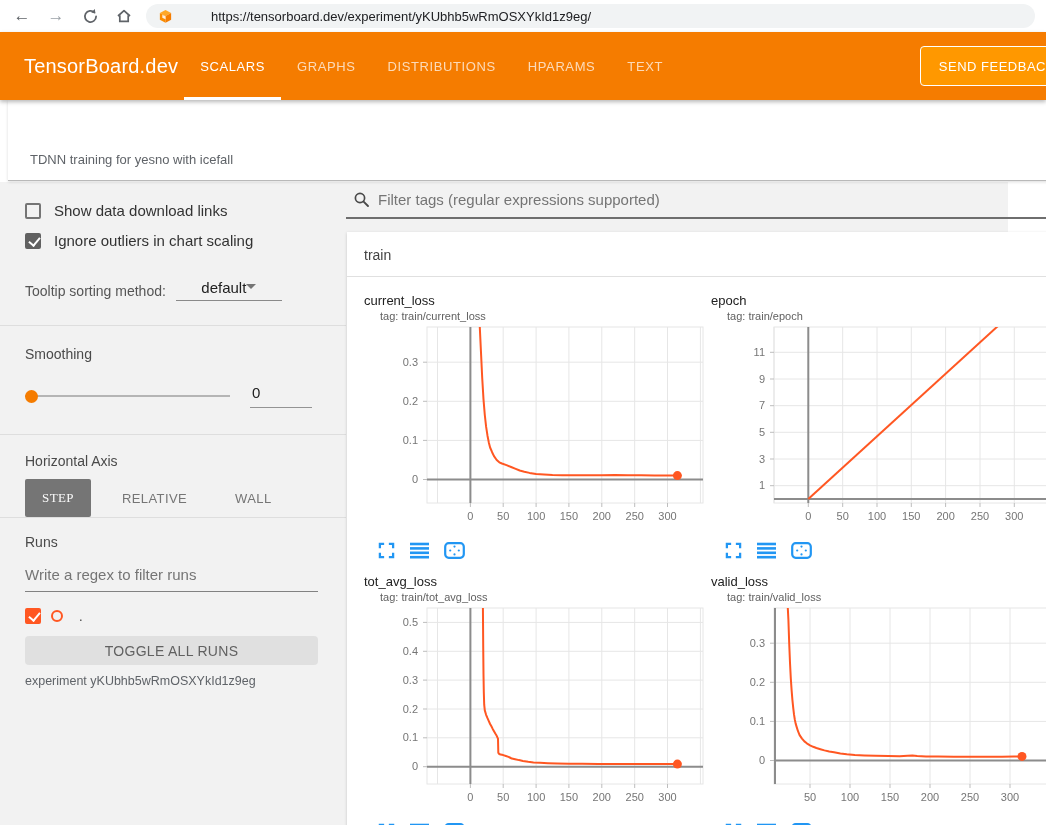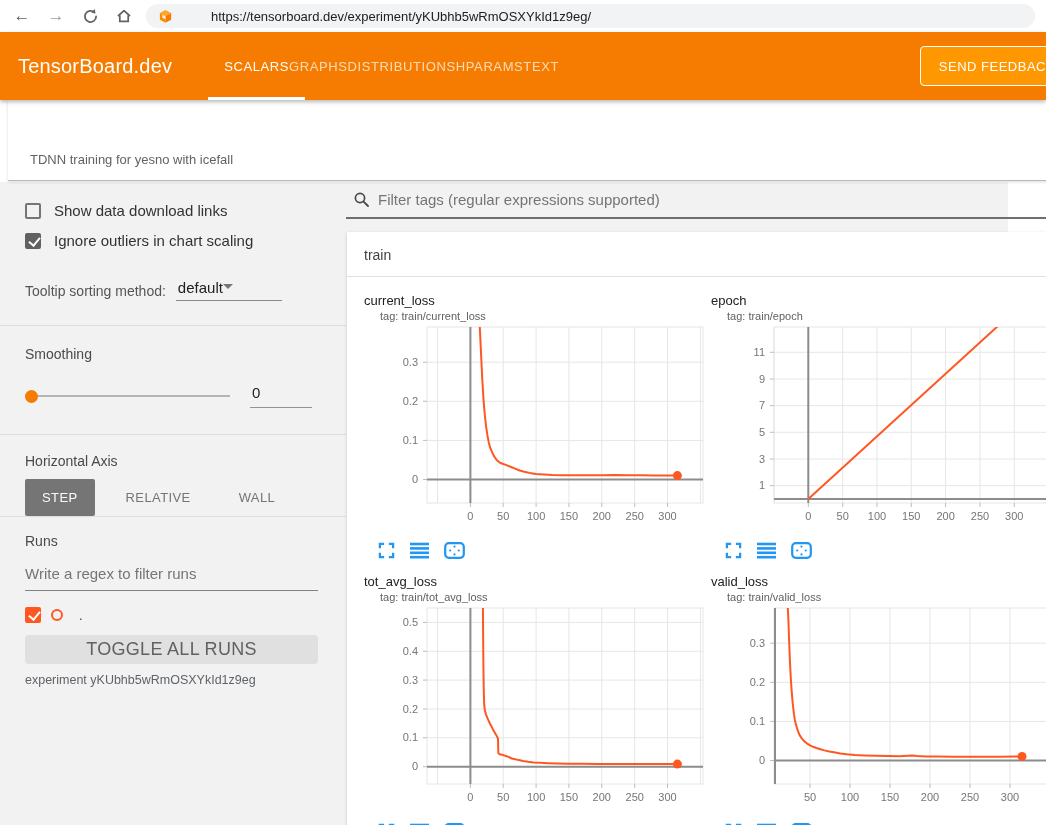--- a/index.html
+++ b/index.html
@@ -14,22 +14,22 @@
             margin-right:10px; font-size:17px; color:#5f6368; }
   .nav-ic.fwd { color:#9aa0a6; }
   .url-pill { flex:1; height:24px; margin-right:11px; background:#f1f3f4; border-radius:13px;
               display:flex; align-items:center; padding:0 12px; }
   .favicon { display:inline-flex; margin-right:9px; }
   .url-text { font-size:13px; color:#202124; white-space:nowrap;padding-left:29px; }
 
   
   #app-header { position:absolute; top:32px; left:0; width:1046px; height:68px; background:#f57c00;
                 display:flex; align-items:center; box-shadow:0 2px 4px rgba(0,0,0,.28); z-index:5; }
-  .brand { margin-left:18px; font-size:20px; color:#fff; letter-spacing:.2px; }
-  .tabs { display:flex; align-items:stretch; height:100%; margin-left:52px; }
+  .brand { margin-left:24px; font-size:20px; color:#fff; letter-spacing:.2px; }
+  .tabs { display:flex; align-items:stretch; height:100%; margin-left:22px; gap:32px; }
   .tab { position:relative; display:flex; align-items:center; font-size:13px; letter-spacing:.6px;
          color:rgba(255,255,255,.72); cursor:pointer; }
   .tab.active { color:#fff; }
   .tab.active::after { content:''; position:absolute; bottom:0; left:-16px; right:-16px; height:3px; background:#fff; }
   .feedback { position:absolute; left:920px; top:14px; width:154px; height:40px; background:#ff9800;
               border:1px solid #fff; border-radius:4px; color:#fff; font-size:13px; letter-spacing:.5px;
               font-family:"Liberation Sans", sans-serif; display:flex; align-items:center; justify-content:center; }
 
   
   #title-bar { position:absolute; top:100px; left:8px; width:1046px; height:81px; background:#fff;
@@ -45,43 +45,43 @@
   .sec-label { font-size:14px; color:#4a4a4a; }
   .chk-row { display:flex; align-items:center; gap:13px; }
   .chk { width:16px; height:16px; border:2px solid #757575; border-radius:2px; position:relative; flex:none; }
   .chk.checked { background:#616161; border-color:#616161; }
   .chk.checked::after { content:''; position:absolute; left:4px; top:0px; width:5px; height:9px;
                         border:solid #fff; border-width:0 2px 2px 0; transform:rotate(40deg); }
   .chk.run { background:#ff5722; border-color:#ff5722; }
   .chk-label { font-size:15px; color:#333; }
   .tooltip-row { display:flex; align-items:flex-end; margin-top:30px; padding-bottom:10px; }
   .tt-label { font-size:14px; color:#555; padding-bottom:2px; }
-  .dropdown { display:flex; align-items:center; justify-content:flex-start; width:106px; margin-left:10px;
+  .dropdown { display:flex; align-items:center; justify-content:center; width:106px; margin-left:10px;
               border-bottom:1px solid #8a8a8a; padding:0 2px 4px 2px; cursor:pointer; }
   .dd-value { font-size:15px; color:#212121; }
   .dd-arrow { width:0; height:0; border-left:5px solid transparent; border-right:5px solid transparent;
               border-top:5px solid #757575; margin-bottom:3px; }
   .slider-row { display:flex; align-items:center; margin-top:22px; }
   .slider { position:relative; width:205px; height:14px; flex:none; cursor:pointer; }
   .slider-track { position:absolute; left:0; right:0; top:6px; height:2px; background:#b5b5b5; }
   .slider-thumb { position:absolute; left:0; top:1px; width:13px; height:13px; border-radius:50%; background:#f57c00; }
   .slider-value { width:62px; margin-left:20px; font-size:15px; color:#212121;
                   border-bottom:1px solid #949494; padding:0 2px 6px 2px; }
   .axis-btns { display:flex; align-items:center; gap:14px; margin-top:10px; }
   .axis-btn { border:none; background:transparent; font-family:"Liberation Sans", sans-serif; font-size:13px;
               letter-spacing:.4px; color:#757575; padding:11px 17px; cursor:pointer; }
-  .axis-btn.active { background:#757575; color:#fafafa; border-radius:2px; }
+  .axis-btn.active { background:#757575; color:#fafafa; border-radius:2px;font-family:Liberation Serif, serif; }
   .runs-filter { width:100%; border:none; outline:none; background:transparent; border-bottom:1px solid #828282;
                  font-family:"Liberation Sans", sans-serif; font-size:15px; color:#212121; padding:4px 0 8px 0; margin-top:12px; }
   .runs-filter::placeholder { color:#757575; }
   .run-row { display:flex; align-items:center; gap:10px; margin-top:16px; }
   .run-circle { width:12px; height:12px; border:2px solid #ff5722; border-radius:50%; flex:none; }
   .run-name { font-size:13px; color:#424242; padding-left:6px; }
   .toggle-all { width:100%; height:29px; margin-top:12px; border:none; background:#e0e0e0; border-radius:4px;
-                font-family:"Liberation Sans", sans-serif; font-size:18px; letter-spacing:.3px; color:#616161; cursor:pointer; }
+                font-family:"Liberation Sans", sans-serif; font-size:14px; letter-spacing:.3px; color:#616161; cursor:pointer; }
   .exp-label { margin-top:9px; font-size:12.5px; color:#5f6368; }
 
   
   #main { flex:1; position:relative; }
   .filter-row { height:37px; display:flex; align-items:center; padding-left:7px; border-bottom:2px solid #6e6e6e; }
   .search-ic { display:inline-flex; margin-right:8px; }
   .tag-filter-input { flex:1; border:none; outline:none; background:transparent;
                       font-family:"Liberation Sans", sans-serif; font-size:15px; color:#424242; }
   .tag-filter-input::placeholder { color:#757575; }
   .train-card { margin:13px 0 0 1px; width:712px; height:700px; background:#fff;

